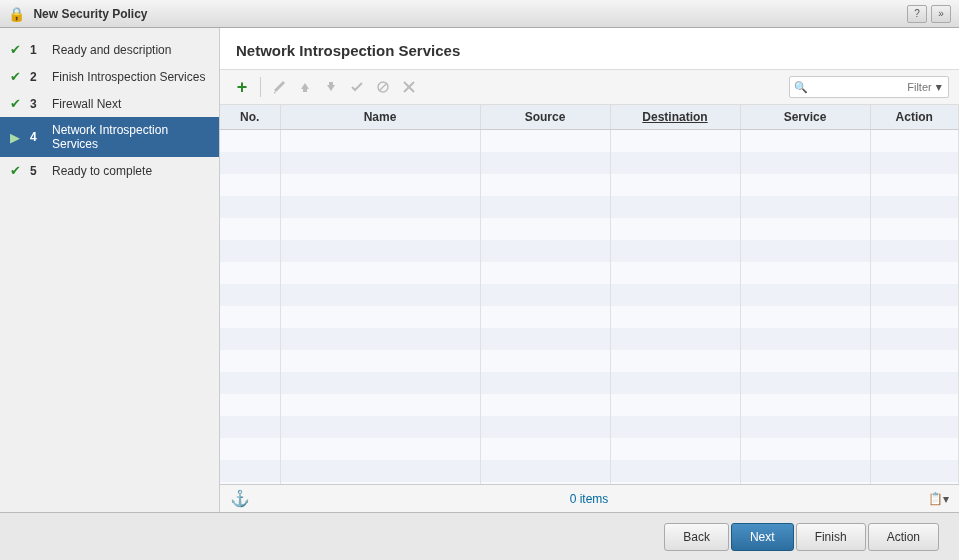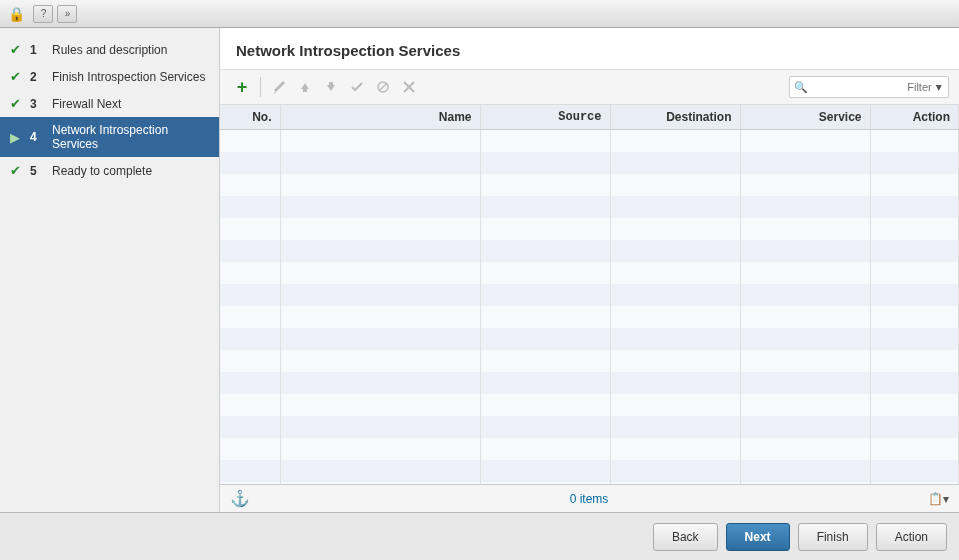--- a/index.html
+++ b/index.html
@@ -100,21 +100,21 @@
     .filter-icon { padding: 0 4px; color: #888; font-size: 11px; }
     .filter-input {
       border: none; outline: none; font-size: 11px; width: 120px; color: #999; text-align: right;
     }
     .filter-dropdown { padding: 0 4px; color: #555; cursor: pointer; }
 
     .table-wrapper { flex: 1; overflow: auto; }
     table { width: 100%; border-collapse: collapse; font-size: 12px; }
     thead tr { background: #e8eef4; }
     thead th {
-      text-align: right;
+      text-align: center;
       padding: 5px 8px;
       border-bottom: 1px solid #ccc;
       border-right: 1px solid #ddd;
       font-weight: bold;
       color: #333;
       white-space: nowrap;
     }
     tbody tr { height: 22px; }
     tbody tr:nth-child(odd) { background: #f7f9fc; }
     tbody tr:nth-child(even) { background: #eef2f8; }
@@ -136,59 +136,60 @@
     .footer-items { font-size: 12px; color: #0369a1; }
     .footer-export { color: #555; font-size: 12px; cursor: pointer; }
 
     .bottom-bar {
       height: 48px;
       background: #e8e8e8;
       border-top: 1px solid #bbb;
       display: flex;
       align-items: center;
       justify-content: flex-end;
-      padding: 0 12px;
-      gap: 8px;
+      padding: 0 20px;
+      gap: 2px;
     }
     .btn {
       height: 28px;
       padding: 0 18px;
       border: 1px solid #aaa;
       border-radius: 3px;
       font-size: 12px;
       cursor: pointer;
       background: linear-gradient(to bottom, #f8f8f8, #e0e0e0);
       color: #333;
     }
     .btn.primary {
       background: linear-gradient(to bottom, #4a90c4, #2d6ea0);
       color: white;
       border-color: #1d5a85;
-      font-weight: bold;
+      font-weight: normal;
     }
   </style>
 </head>
 <body>
 
 <div class="title-bar">
   <span style="font-size:14px;">🔒</span>
+  <span class="title-bar-text">New Security Policy</span>
   <div class="title-bar-actions">
     <button class="title-bar-btn">?</button>
     <button class="title-bar-btn">»</button>
   </div>
 </div>
 
 <div class="main-container">
 
   <div class="sidebar">
 
     <div class="sidebar-item">
       <span class="check-icon">✔</span>
       <span class="step-num">1</span>
-      <span class="item-label">Rules and description</span>
+      <span class="item-label">Ready and description</span>
     </div>
 
     <div class="sidebar-item">
       <span class="check-icon">✔</span>
       <span class="step-num">2</span>
       <span class="item-label">Finish Introspection Services</span>
     </div>
 
     <div class="sidebar-item">
       <span class="check-icon">✔</span>
@@ -258,22 +259,22 @@
         <span class="filter-dropdown">▾</span>
       </div>
     </div>
 
     <div class="table-wrapper">
       <table>
         <thead>
           <tr>
             <th style="width:60px;">No.</th>
             <th style="width:200px;">Name</th>
-            <th style="width:130px;font-family:Liberation Mono, monospace;">Source</th>
-            <th style="width:130px;">Destination</th>
+            <th style="width:130px;">Source</th>
+            <th style="width:130px;text-decoration:underline;">Destination</th>
             <th style="width:130px;">Service</th>
             <th>Action</th>
           </tr>
         </thead>
         <tbody id="table-body">
 
         <tr>
               <td></td>
               <td></td>
               <td></td>

